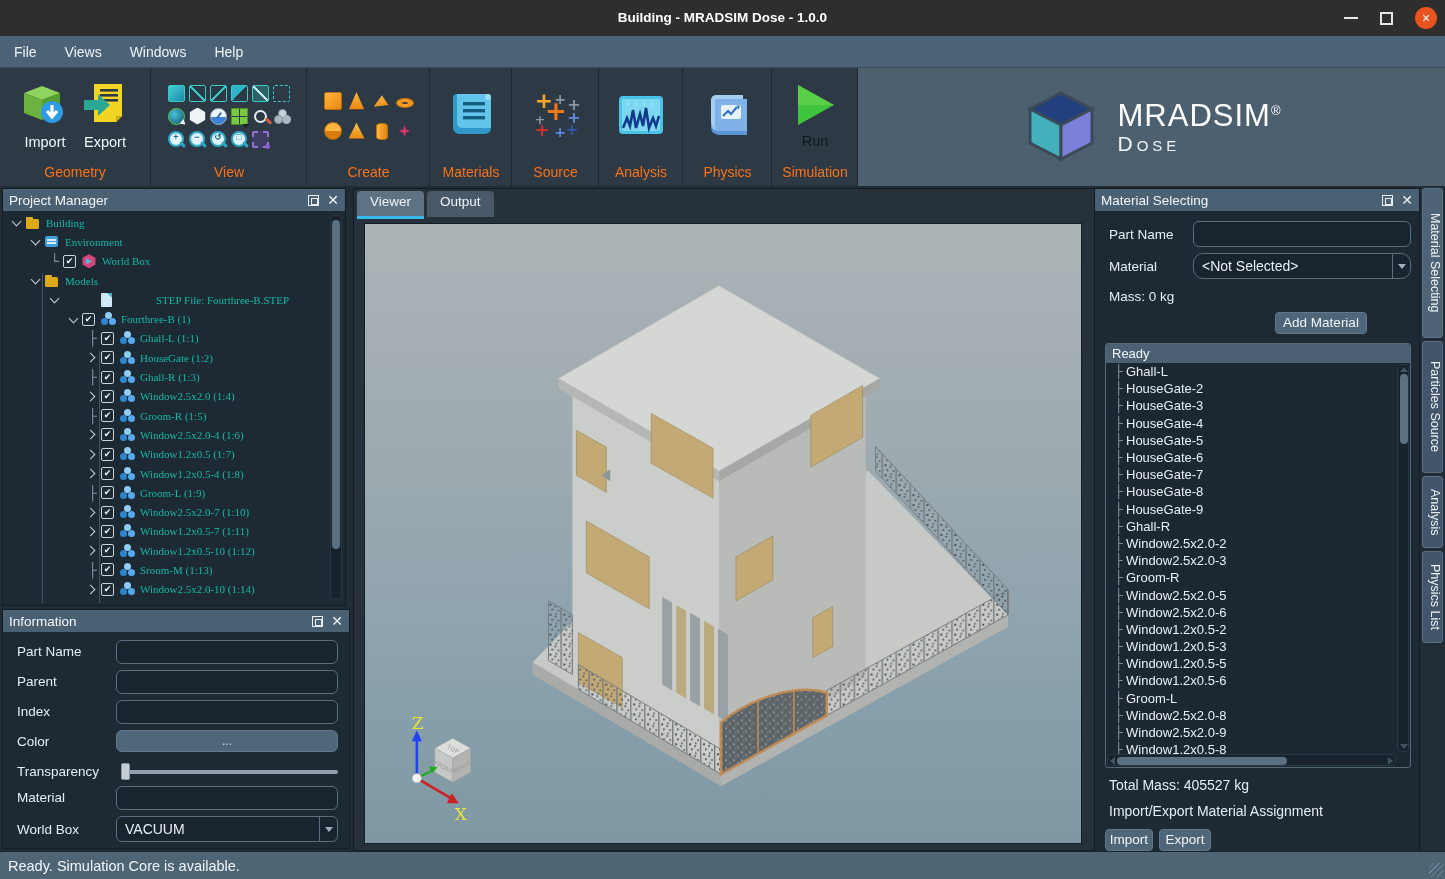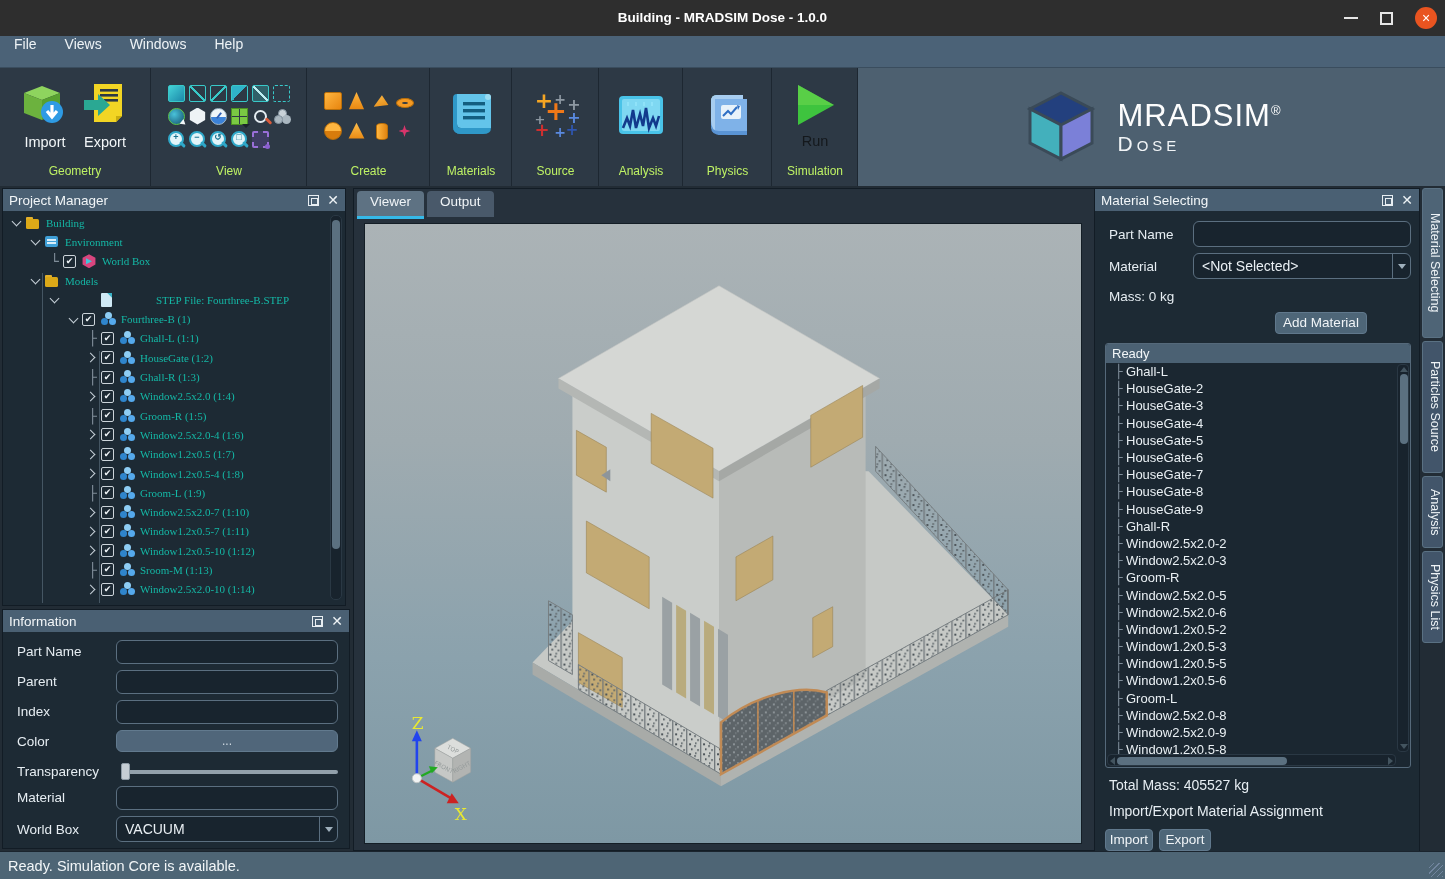--- a/index.html
+++ b/index.html
@@ -8,28 +8,28 @@
 
   
   .titlebar { position:absolute; left:0; top:0; width:1445px; height:36px; background:#2e2e2e; }
   .titlebar .title { position:absolute; left:0; right:0; top:0; height:36px; line-height:36px; text-align:center; font-weight:bold; font-size:13.5px; color:#fff; }
   .win-controls { position:absolute; right:8px; top:0; height:36px; display:flex; align-items:center; gap:22px; }
   .wc-min { width:14px; height:2px; background:#e6e6e6; }
   .wc-max { width:13px; height:13px; border:2px solid #e6e6e6; }
   .wc-close { width:22px; height:22px; border-radius:50%; background:#e95420; color:#fff; display:flex; align-items:center; justify-content:center; font-size:14px; line-height:1; }
 
   
-  .menubar { position:absolute; left:0; top:36px; width:1445px; height:32px; background:#4b6277; display:flex; gap:28px; padding-left:14px; font-size:14px; border-bottom:1px solid #3a4d5e; }
+  .menubar { position:absolute; left:0; top:36px; width:1445px; height:32px; background:#4b6277; display:flex; align-items:center; gap:28px; padding-left:14px; font-size:14px; border-bottom:1px solid #3a4d5e; }
   .menu-item { color:#eef3f6; }
 
   
   .toolbar { position:absolute; left:0; top:68px; width:1445px; height:118px; background:#2d3945; }
   .tgroup { position:absolute; top:0; height:118px; border-right:1px solid #1d2731; display:flex; flex-direction:column; align-items:center; }
   .tgroup .gbody { flex:1; width:100%; display:flex; align-items:center; justify-content:center; gap:14px; }
-  .tgroup .glabel { height:22px; font-size:12px; color:#bef264; }
+  .tgroup .glabel { height:22px; font-size:14px; color:#f97316; }
   .bigbtn { display:flex; flex-direction:column; align-items:center; gap:3px; }
   .bigbtn .blab { font-size:14.5px; color:#f2f6f8; }
   .logo-area { position:absolute; left:858px; top:0; width:587px; height:118px; background:#4d6070; display:flex; align-items:center; justify-content:center; gap:18px; }
   .logo-text .lg1 { font-size:31px; color:#fdfdfd; letter-spacing:1px; }
   .logo-text .lg1 sup { font-size:13px; }
   .logo-text .lg2 { font-size:21px; color:#f2f5f7; font-variant:small-caps; letter-spacing:4px; margin-top:-2px; }
 
   
   .igrid { display:grid; grid-template-columns:repeat(6,21px); grid-auto-rows:23px; align-items:center; justify-items:center; }
   .igrid.create { grid-template-columns:repeat(4,24px); grid-auto-rows:30px; }
@@ -623,21 +623,21 @@
 <div class="panel" style="left:1094px;top:188px;width:326px;height:664px;">
   <div class="ptitle">
     <span>Material Selecting</span>
     <span class="sp"></span>
     <span class="pt-float"></span>
     <span class="pt-close">✕</span>
   </div>
   <span class="ms-label" style="left:14px;top:38px;">Part Name</span>
   <div class="ms-input" style="left:98px;top:32px;width:218px;height:26px;"></div>
   <span class="ms-label" style="left:14px;top:70px;">Material</span>
-  <div class="dd" style="left:98px;top:64px;width:218px;height:26px;">
+  <div class="dd" style="left:98px;top:64px;width:218px;height:26px;border-radius:10px;">
     <span>&lt;Not Selected&gt;</span>
     <span class="dd-arrow"></span>
   </div>
   <span class="ms-label" style="left:14px;top:100px;">Mass: 0 kg</span>
   <div class="btn" style="left:180px;top:123px;width:92px;height:22px;line-height:20px;">Add Material</div>
   <div class="btn" style="left:276px;top:123px;width:40px;height:22px;line-height:20px;margin-top:38px;">Clear</div>
 
   <div class="shapes-frame">
     <div class="shapes-head">Ready</div>
     <div id="shapes-rows">

